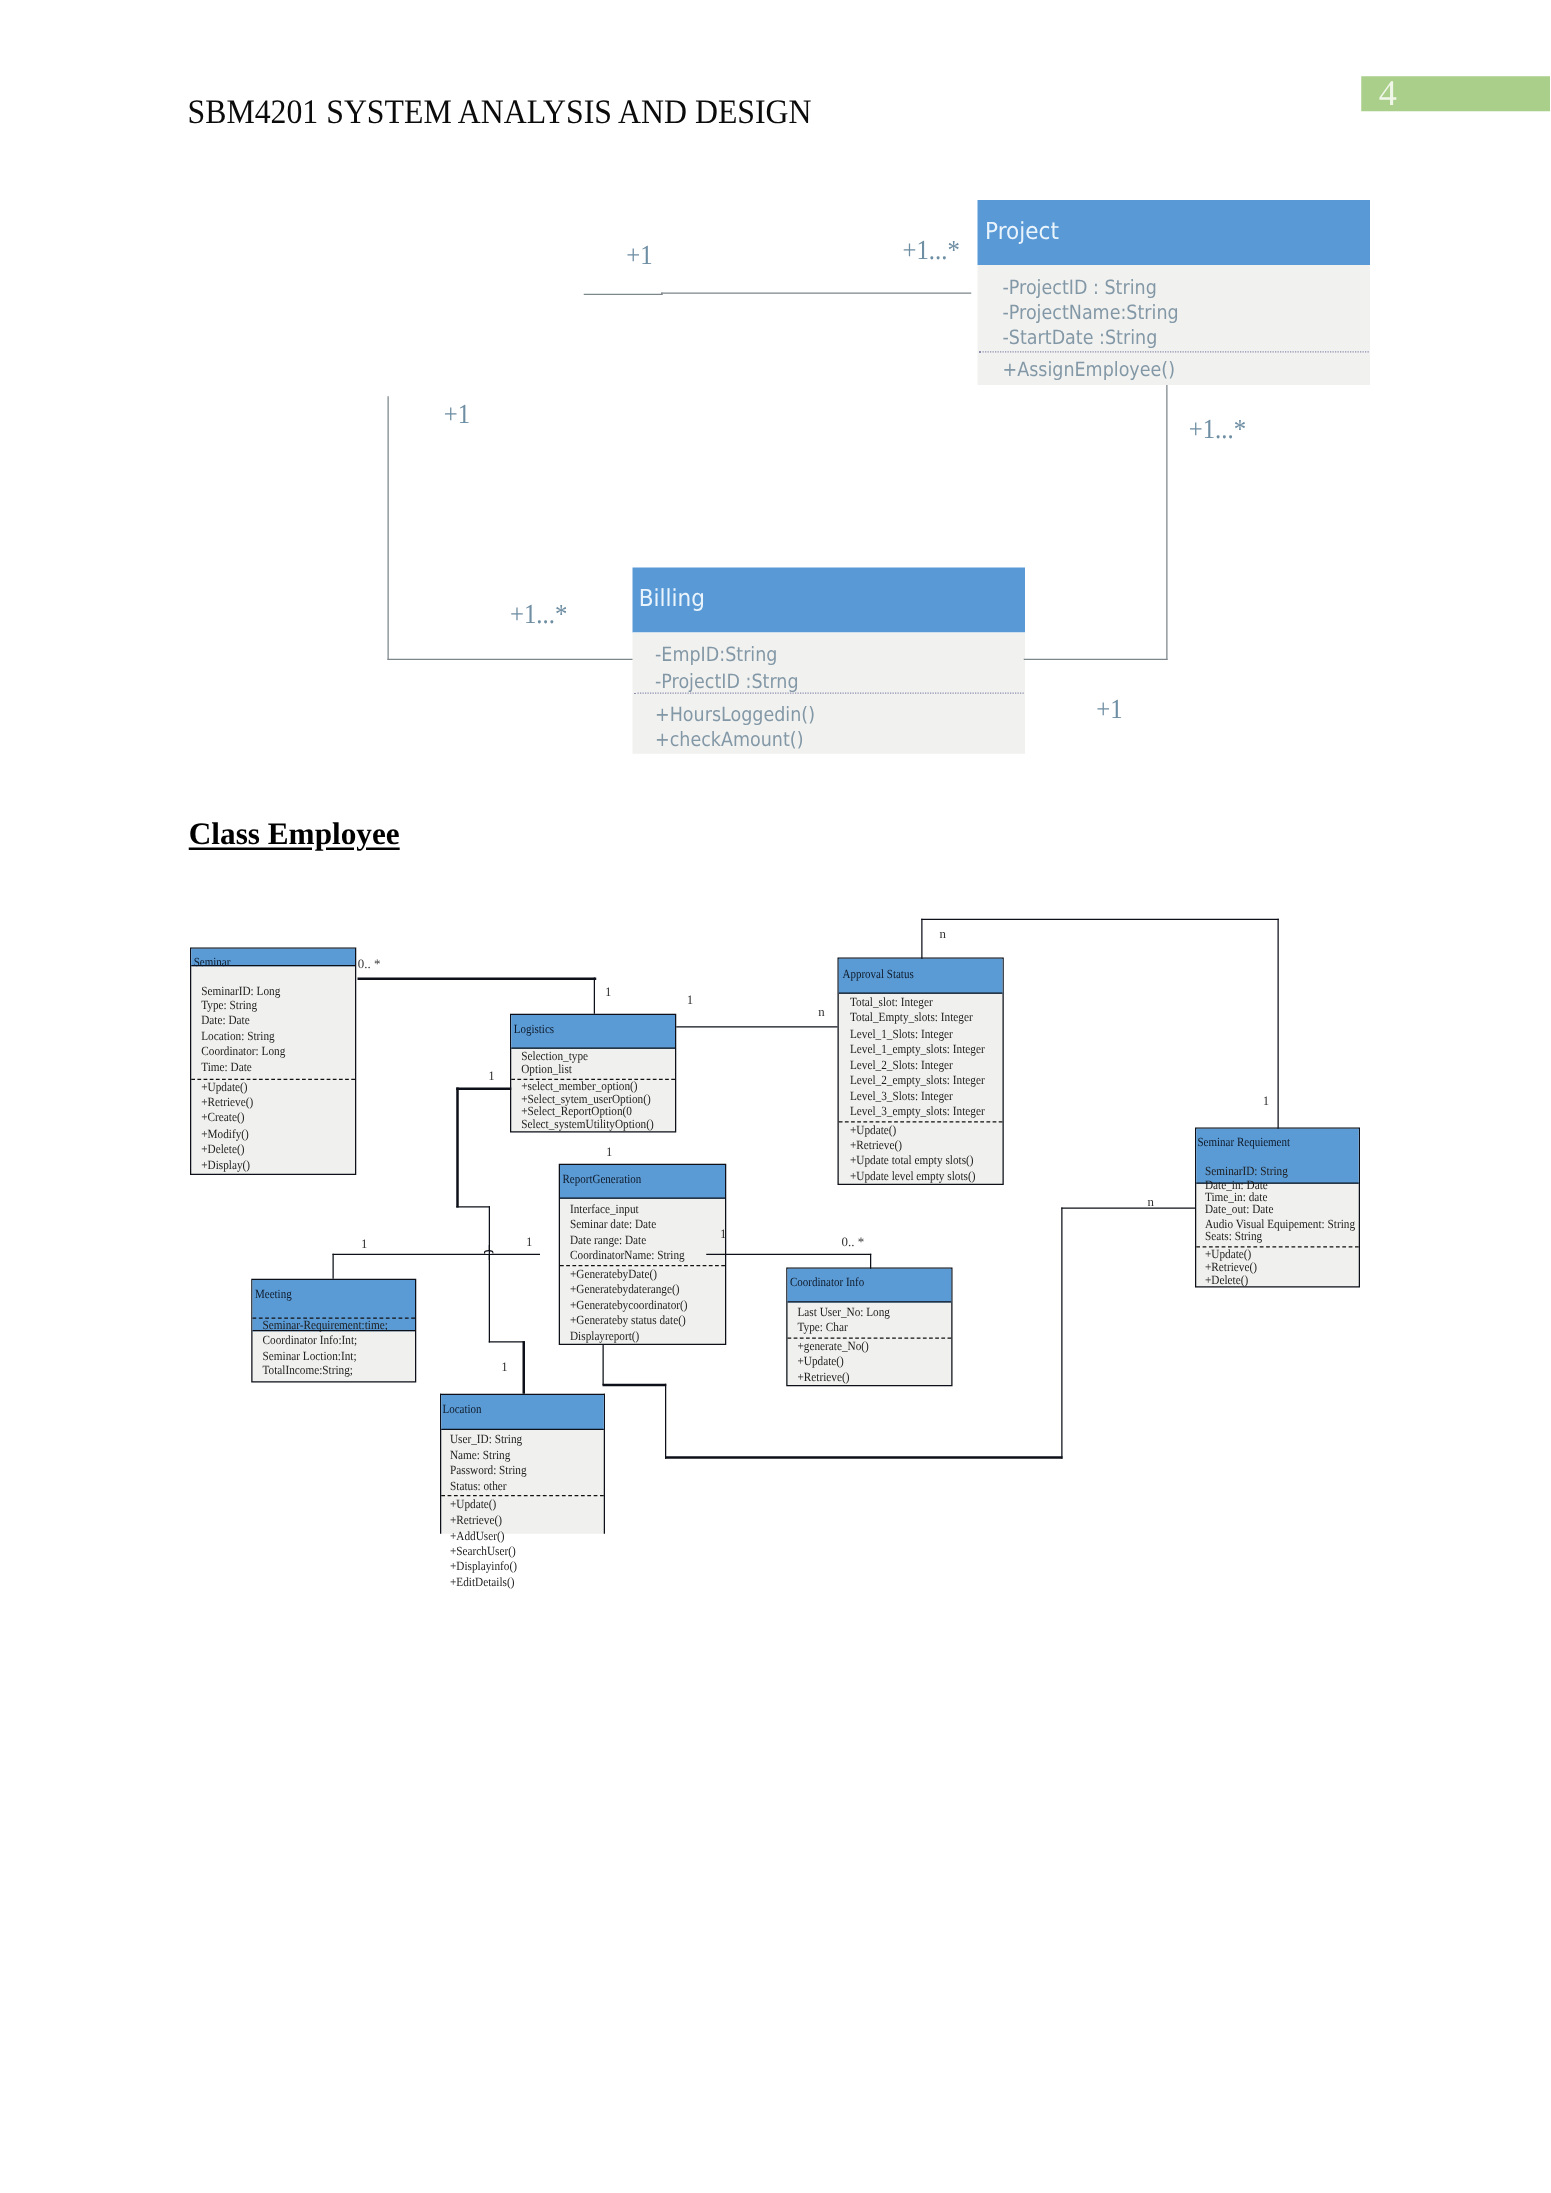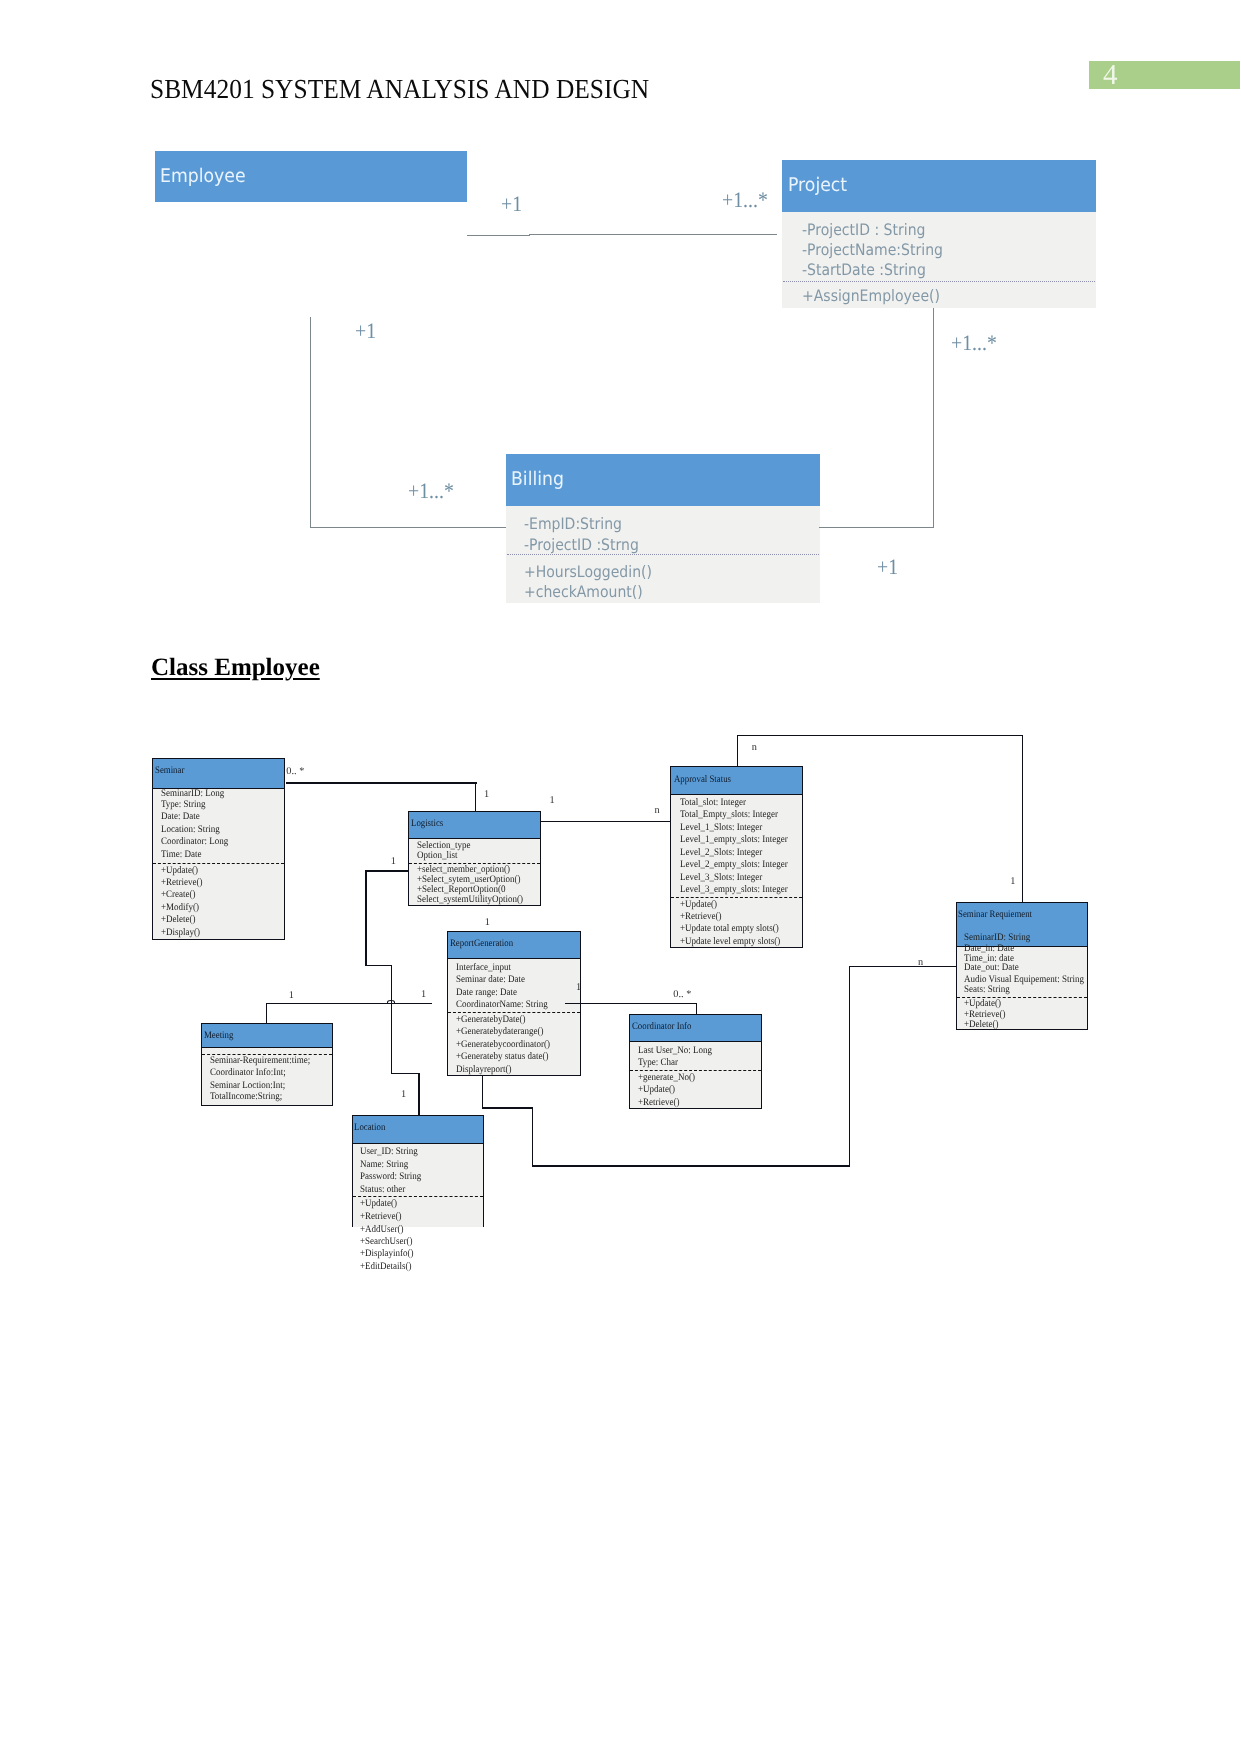--- a/index.html
+++ b/index.html
@@ -37,23 +37,20 @@
   <div id="doc-title">SBM4201 SYSTEM ANALYSIS AND DESIGN</div>
 
   <div id="page-number-box">
     <span class="num">4</span>
   </div>
 
   <div id="class-diagram-heading"><u>Class Employee</u></div>
 
 <div class="diagram">
 <div class="d1box" style="left:154.5px;top:151.0px;width:312.0px;height:166.0px;">
-  <div class="hdr" style="height:51.0px;">
-          <span style="left:5.3px;top:15.14px;font-size:18.8px;">Employee</span>
-        </div>
 </div>
 <div class="d1box" style="left:782px;top:159.5px;width:313.5px;height:111px;">
   <div class="hdr" style="height:52.0px;">
           <span style="left:5.5px;top:15.74px;font-size:18.8px;">Project</span>
         </div>
   <div class="body" style="top:52.0px;height:96.0px;">
     <div class="ln" style="left:19.8px;top:8.25px;font-size:15.75px;">-ProjectID : String</div>
     <div class="ln" style="left:19.8px;top:28.55px;font-size:15.75px;">-ProjectName:String</div>
     <div class="ln" style="left:19.8px;top:48.75px;font-size:15.75px;">-StartDate :String</div>
     <div class="dash" style="top:69.5px;"></div>
@@ -81,21 +78,21 @@
 <div class="d1line" style="left:819.0px;top:527.0px;width:114.8px;height:1.0px;"></div>
 <div class="d1lbl" style="left:500.6px;top:190.78px;font-size:22.0px;">+1</div>
 <div class="d1lbl" style="left:721.5px;top:187.48px;font-size:22.0px;">+1...*</div>
 <div class="d1lbl" style="left:354.6px;top:318.28px;font-size:22.0px;">+1</div>
 <div class="d1lbl" style="left:408.3px;top:478.18px;font-size:22.0px;">+1...*</div>
 <div class="d1lbl" style="left:950.8px;top:329.88px;font-size:22.0px;">+1...*</div>
 <div class="d1lbl" style="left:876.8px;top:554.48px;font-size:22.0px;">+1</div>
 </div>
 <div class="diagram">
 <div class="d2box" style="left:151.9px;top:757.7px;width:133.6px;height:182.1px;">
-  <div class="hdr" style="height:30px;">
+  <div class="hdr" style="height:14px;">
           <span style="left:2.6px;top:6.5px;font-size:10.0px;">Seminar</span>
         </div>
   <div class="ln" style="left:8.6px;top:29.2px;font-size:10.0px;">SeminarID: Long</div>
   <div class="ln" style="left:8.6px;top:40.8px;font-size:10.0px;">Type: String</div>
   <div class="ln" style="left:8.6px;top:52.7px;font-size:10.0px;">Date: Date</div>
   <div class="ln" style="left:8.6px;top:65.8px;font-size:10.0px;">Location: String</div>
   <div class="ln" style="left:8.6px;top:77.8px;font-size:10.0px;">Coordinator: Long</div>
   <div class="ln" style="left:8.6px;top:90.2px;font-size:10.0px;">Time: Date</div>
   <div class="dash" style="top:104.2px;"></div>
   <div class="ln" style="left:8.6px;top:106.7px;font-size:10.0px;">+Update()</div>
@@ -159,21 +156,21 @@
   <div class="ln" style="left:7.6px;top:54.5px;font-size:10.0px;">Date range: Date</div>
   <div class="ln" style="left:7.6px;top:66.7px;font-size:10.0px;">CoordinatorName: String</div>
   <div class="dash" style="top:80.1px;"></div>
   <div class="ln" style="left:7.6px;top:81.4px;font-size:10.0px;">+GeneratebyDate()</div>
   <div class="ln" style="left:7.6px;top:94.1px;font-size:10.0px;">+Generatebydaterange()</div>
   <div class="ln" style="left:7.6px;top:106.8px;font-size:10.0px;">+Generatebycoordinator()</div>
   <div class="ln" style="left:7.6px;top:118.9px;font-size:10.0px;">+Generateby status date()</div>
   <div class="ln" style="left:7.6px;top:131.8px;font-size:10.0px;">Displayreport()</div>
 </div>
 <div class="d2box" style="left:201.0px;top:1022.5px;width:132.4px;height:83.4px;">
-  <div class="hdr" style="height:24px;">
+  <div class="hdr" style="height:41px;">
           <span style="left:1.5px;top:6.4px;font-size:10.0px;">Meeting</span>
         </div>
   <div class="ln" style="left:7.5px;top:31.2px;font-size:10.0px;">Seminar-Requirement:time;</div>
   <div class="ln" style="left:7.5px;top:43.6px;font-size:10.0px;">Coordinator Info:Int;</div>
   <div class="ln" style="left:7.5px;top:56.0px;font-size:10.0px;">Seminar Loction:Int;</div>
   <div class="ln" style="left:7.5px;top:67.8px;font-size:10.0px;">TotalIncome:String;</div>
   <div class="dash" style="top:30.6px;"></div>
 </div>
 <div class="d2box" style="left:628.7px;top:1013.9px;width:133.2px;height:95.5px;">
   <div class="hdr" style="height:27.0px;">

